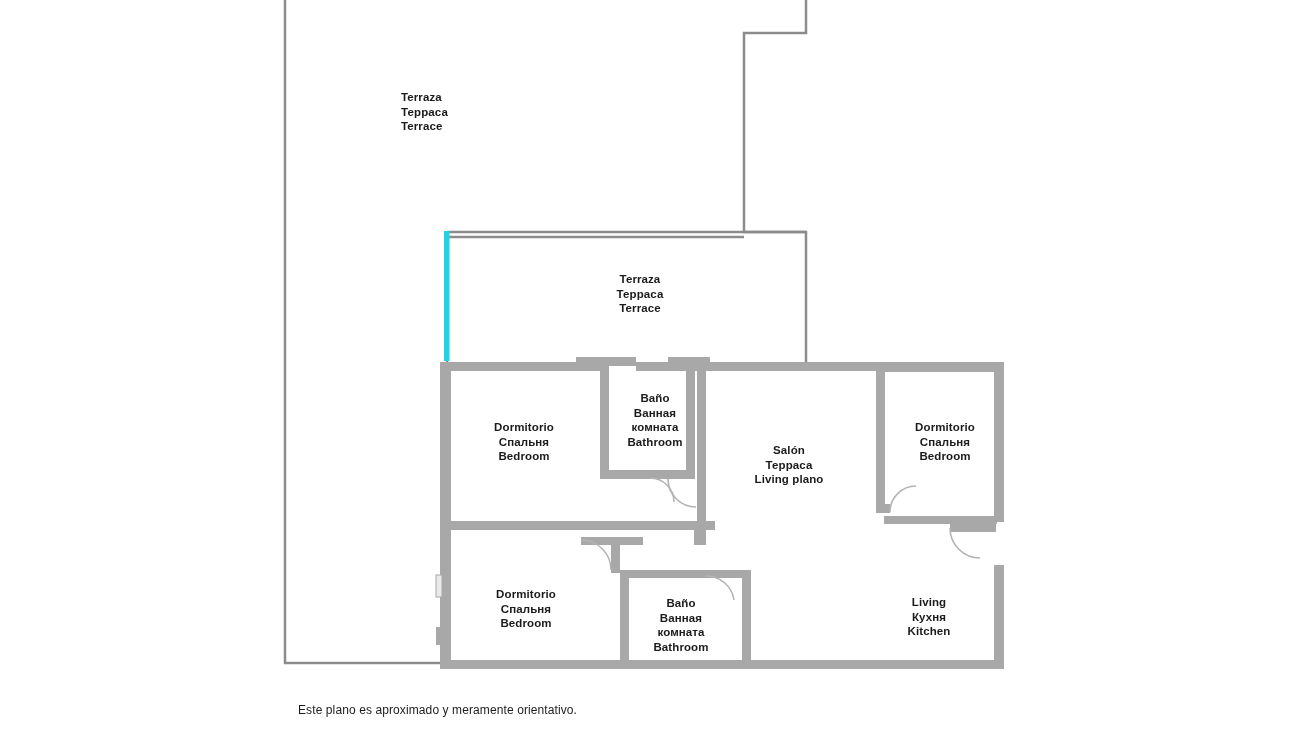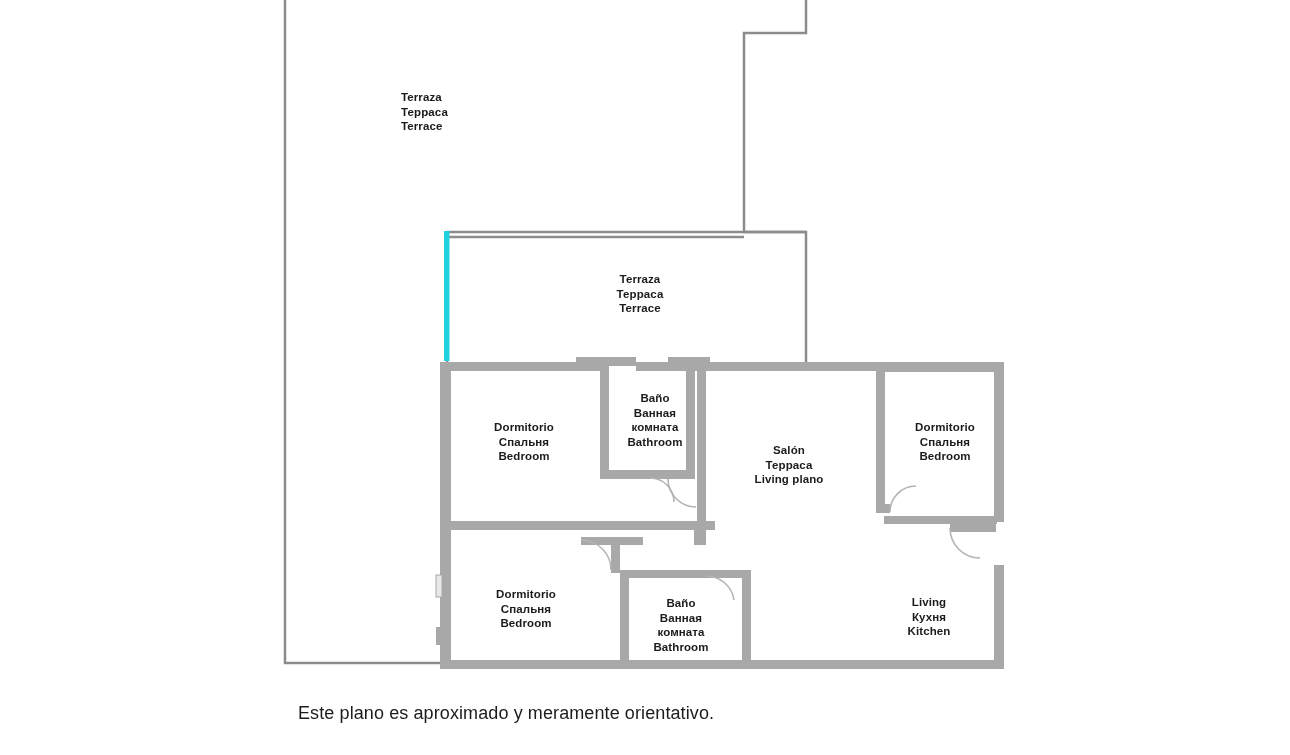--- a/index.html
+++ b/index.html
@@ -35,21 +35,21 @@
     line-height: 14.5px;
     letter-spacing: 0.1px;
     white-space: nowrap;
   }
   .room-label.center { text-align: center; transform: translateX(-50%); }
   .room-label.left { text-align: left; }
   .caption {
     position: absolute;
     left: 298px;
     top: 703px;
-    font-size: 18px;
+    font-size: 12px;
     color: #1c1c1c;
     font-family: "Liberation Sans", sans-serif;
     letter-spacing: 0.1px;
   }
 </style>
 </head>
 <body>
 
 <div id="plan-wrap">
 

